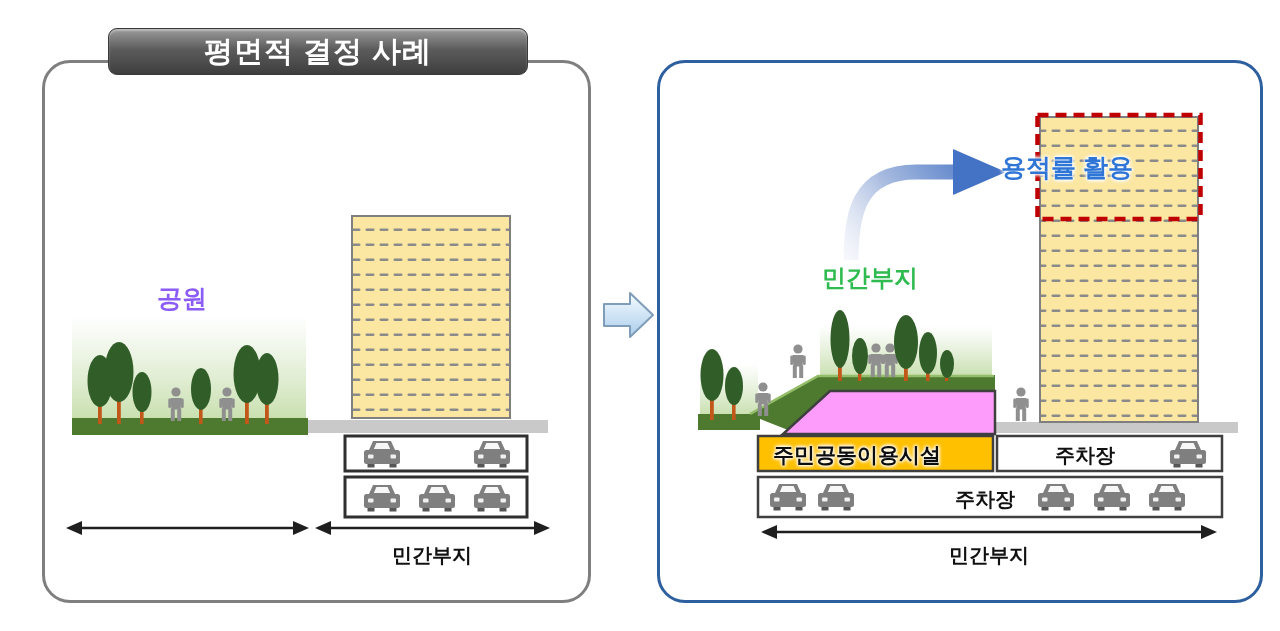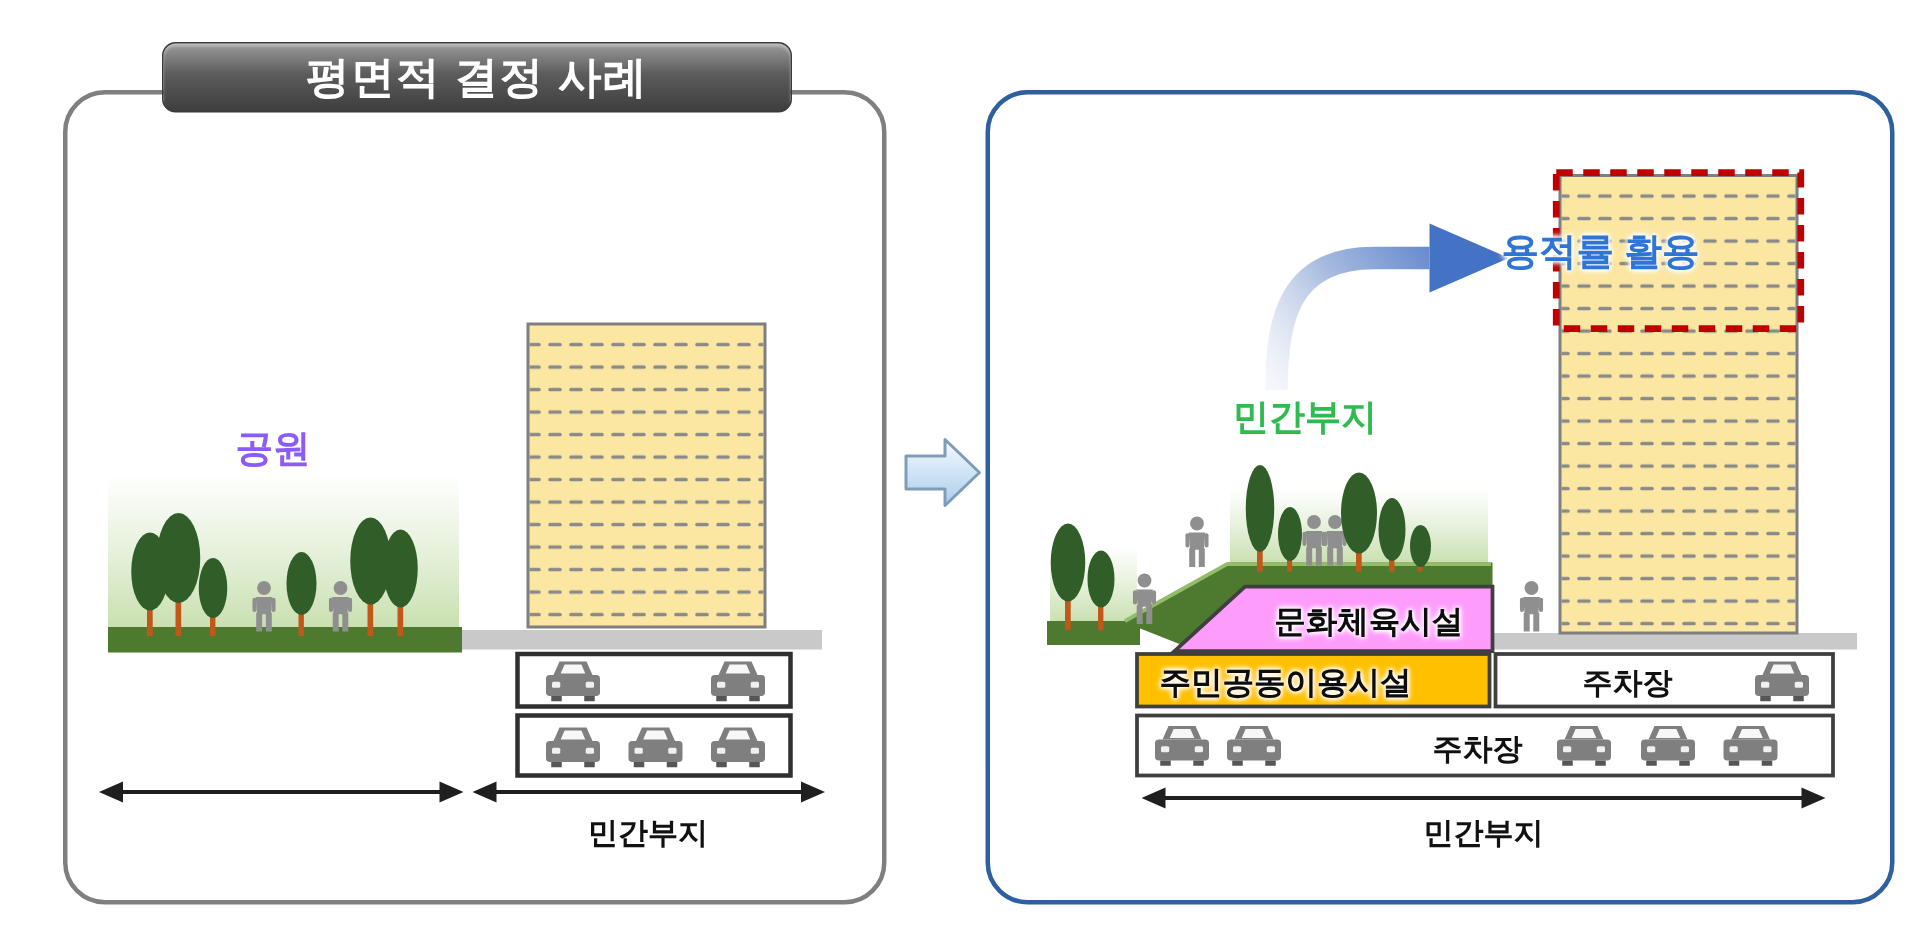--- a/index.html
+++ b/index.html
@@ -228,19 +228,18 @@
         <polygon points="1217,532 1201,525 1201,539"></polygon>
       </g>
     </g>
   </svg>
 
   <div class="lbl lbl-park-left">공원</div>
   <div class="lbl lbl-land lbl-private-l">민간부지</div>
 
   <div class="lbl lbl-park-right">민간부지</div>
   <div class="lbl lbl-far glow">용적률 활용</div>
-  <div class="lbl lbl-culture glow">문화체육시설</div>
   <div class="lbl lbl-community glow">주민공동이용시설</div>
   <div class="lbl lbl-parking1 glow">주차장</div>
   <div class="lbl lbl-parking2 glow">주차장</div>
   <div class="lbl lbl-land lbl-private-r">민간부지</div>
 
 </div>
 
 </body></html>

